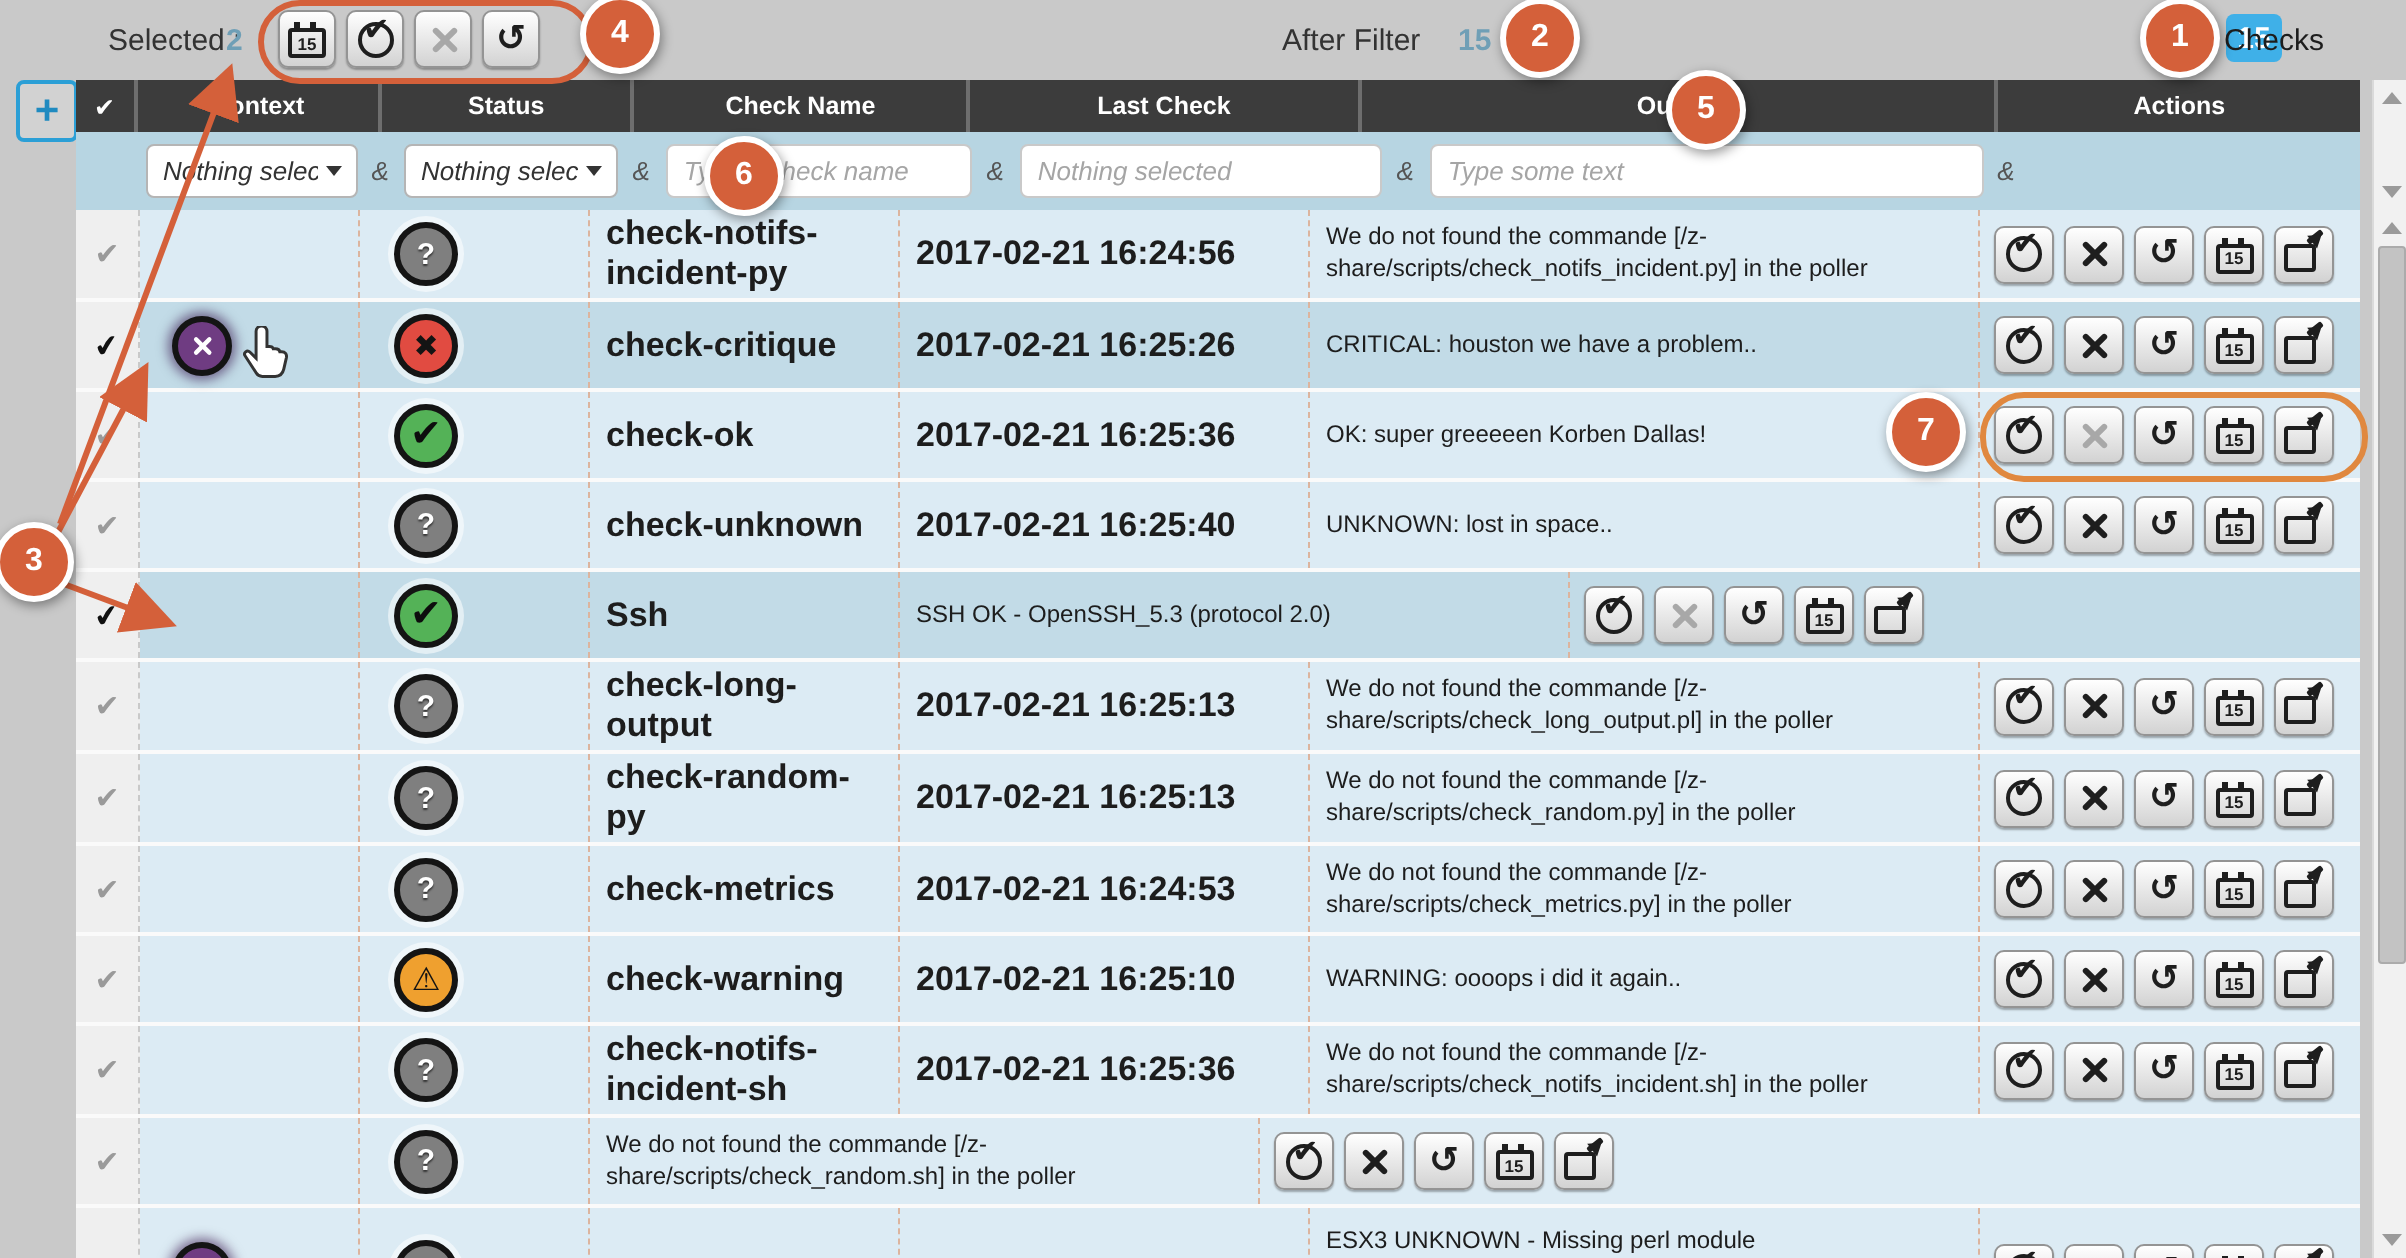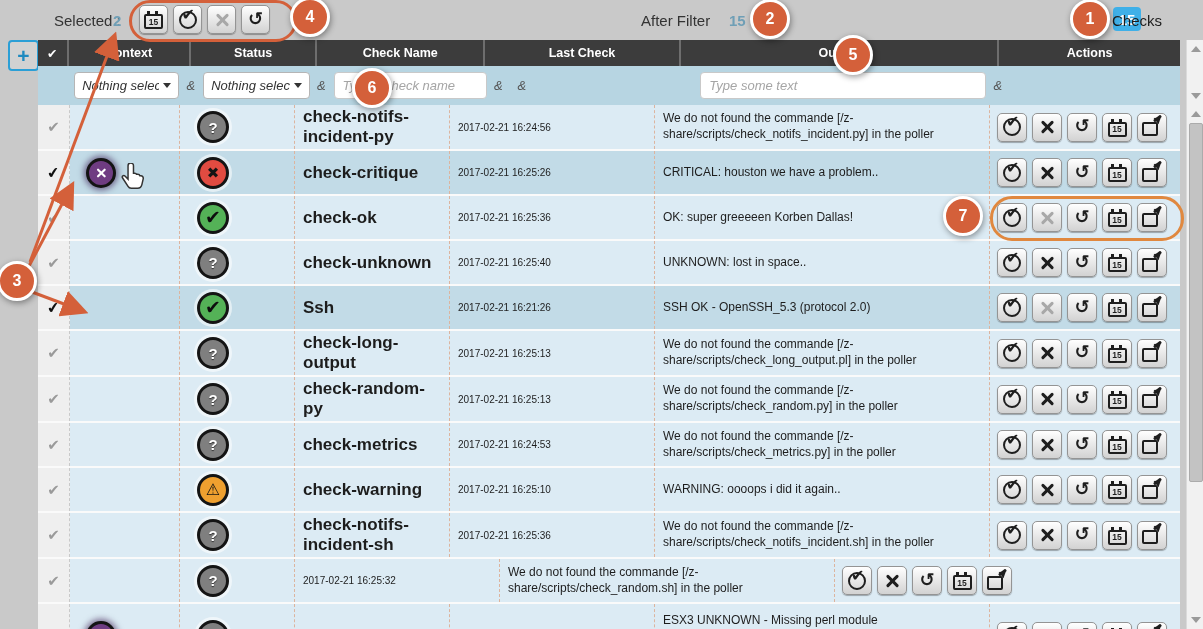--- a/index.html
+++ b/index.html
@@ -69,21 +69,21 @@
   .row.selected{background:#c2dbe7}
   .row.tall{min-height:66px}
   .cell{box-sizing:border-box;border-right:1px dashed #dcb49e;display:flex;align-items:center;
     padding:2px 8px;font-size:13px;color:#1d1d1d}
   .c-sel{width:32px;background:#efefef;justify-content:center;border-right:1px dashed #c9c9c9;cursor:pointer}
   .chk{font-size:15px;color:#9a9a9a;font-weight:bold}
   .selected .chk{color:#101010;transform:rotate(-8deg)}
   .c-ctx{width:110px;padding-left:16px}
   .c-sta{width:115px;padding-left:17px}
   .c-nam{width:155px;font-weight:bold;font-size:17px}
-  .c-las{width:205px;font-weight:normal;font-size:10px}
+  .c-las{width:205px;font-weight:bold;font-size:17px}
   .c-out{width:335px;font-size:12px;line-height:1.3;font-weight:500}
   .c-act{width:190px;gap:5px;padding-left:7px;border-right:none}
   .abtn{width:28px;height:27px}
   .status{width:26px;height:26px;border-radius:50%;border:3px solid #141414;flex:none;
     display:flex;align-items:center;justify-content:center;font-weight:bold;
     box-shadow:0 0 0 3px rgba(255,255,255,.55)}
   .s-unknown{background:#7f7f7f;color:#fff;font-size:15px;text-shadow:0 1px 1px #333}
   .s-ok{background:#54b257;color:#0d0d0d;font-size:19px}
   .s-critical{background:#e14b41;color:#141414;font-size:15px}
   .s-warning{background:#efa02f;color:#141414;font-size:16px}
@@ -161,20 +161,21 @@
         <span>Nothing selec</span>
         <i class="caret"></i>
       </div>
       <span class="amp">&amp;</span>
     </div>
     <div class="f w-nam">
       <input class="inp" placeholder="Type a check name" style="">
       <span class="amp">&amp;</span>
     </div>
     <div class="f w-las">
+      <input class="inp" placeholder="Nothing selected" style="">
       <span class="amp">&amp;</span>
     </div>
     <div class="f w-out">
       <input class="inp" placeholder="Type some text" style="">
       <span class="amp">&amp;</span>
     </div>
     <div class="f w-act"></div>
   </div>
 </div>
 
@@ -301,21 +302,20 @@
     </div>
     <div class="row selected">
       <div class="cell c-sel">
         <span class="chk">✔</span>
       </div>
       <div class="cell c-ctx"></div>
       <div class="cell c-sta">
         <span class="status s-ok">✔</span>
       </div>
       <div class="cell c-nam">Ssh</div>
-      <div class="cell c-las">2017-02-21 16:21:26</div>
       <div class="cell c-out">SSH OK - OpenSSH_5.3 (protocol 2.0)</div>
       <div class="cell c-act">
         <div class="abtn">
           <span class="icon-ack"></span>
         </div>
         <div class="abtn">
           <span class="icon-tools disabled-ic"></span>
         </div>
         <div class="abtn">
           <span class="icon-undo">↺</span>
@@ -474,21 +474,20 @@
       </div>
     </div>
     <div class="row">
       <div class="cell c-sel">
         <span class="chk">✔</span>
       </div>
       <div class="cell c-ctx"></div>
       <div class="cell c-sta">
         <span class="status s-unknown">?</span>
       </div>
-      <div class="cell c-las">2017-02-21 16:25:32</div>
       <div class="cell c-out">We do not found the commande [/z-share/scripts/check_random.sh] in the poller</div>
       <div class="cell c-act">
         <div class="abtn">
           <span class="icon-ack"></span>
         </div>
         <div class="abtn">
           <span class="icon-tools"></span>
         </div>
         <div class="abtn">
           <span class="icon-undo">↺</span>

